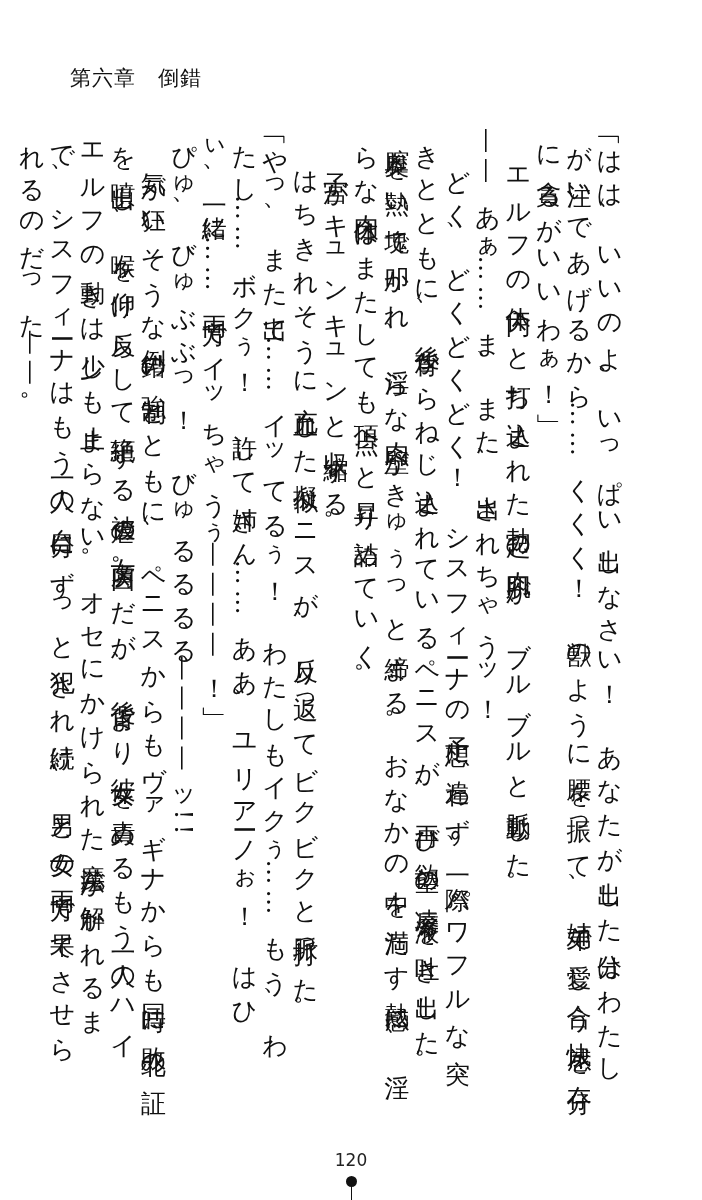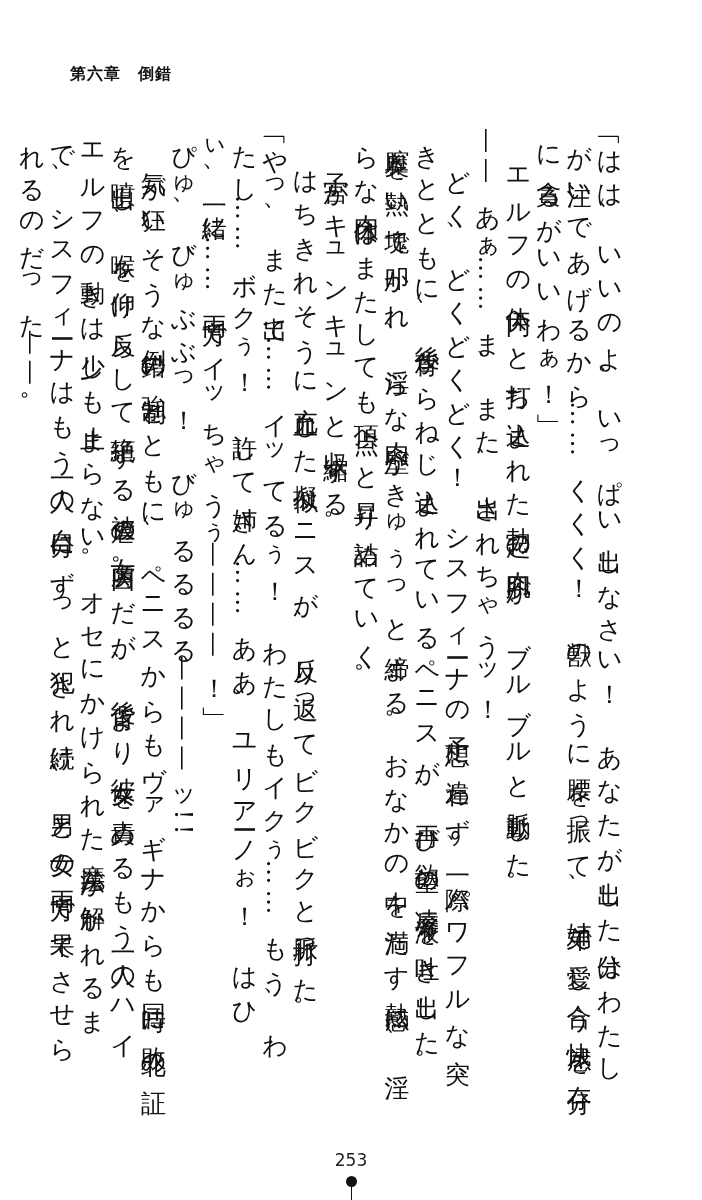--- a/index.html
+++ b/index.html
@@ -1,18 +1,18 @@
 <!DOCTYPE html>
 <html><head>
 <meta charset="utf-8">
 <style>
   html, body { margin: 0; padding: 0; background: #ffffff; }
   body { width: 702px; height: 1200px; position: relative; overflow: hidden;
          font-family: "DejaVu Serif", "Liberation Serif", serif; color: #111; }
-  .header { position: absolute; left: 70px; top: 64px; font-size: 16px; letter-spacing: 1px; white-space: pre; font-weight: bold; }
+  .header { position: absolute; left: 70px; top: 64px; font-size: 21px; letter-spacing: 1px; white-space: pre; }
   .body-text {
     position: absolute;
     top: 128px;
     right: 78px;
     height: 950px;
     writing-mode: vertical-rl;
     -webkit-writing-mode: vertical-rl;
     font-size: 25px;
     line-height: 30.4px;
     letter-spacing: 5px;
@@ -34,15 +34,15 @@
   <p style="text-indent:1em">エルフの体内へと打ち込まれた勃起の肉肌が、ブルブルと脈動した。</p>
   <p>——あぁ……ま、また、出されちゃうッ！</p>
   <p style="text-indent:1em">どく、どくどくどく！　シスフィーナの予想に違わず、一際パワフルな突きとともに、後背からねじ込まれているペニスが、再び欲望の凌辱液を吐き出した。膣奥を熱い塊で叩かれ、淫らな肉壁がきゅぅっと締まる。おなかの中を満たす熱感に、淫らな肉体はまたしても頂点へと昇り詰めていく。</p>
   <p style="text-indent:1em">子宮がキュンキュンと収縮する。</p>
   <p style="text-indent:1em">はちきれそうに充血した擬似ペニスが、反り返ってビクビクと脈打った。</p>
   <p>「やっ、また出て……イッてるぅ！　わたしもイクぅ……もう、わたし……ボクぅ！　許して姉さん……ああ、ユリアーノぉ！　はひぃ、一緒に……両方でイッちゃうぅ————！」</p>
   <p>ぴゅ、びゅぶぶっ！　びゅるるるる————ッ!!</p>
   <p style="text-indent:1em">気が狂いそうな倒錯の強制とともに、ペニスからもヴァギナからも同時に敗北の証を噴出し、喉を仰け反らして絶頂する被虐の女虜囚。だが、後背より彼女を責めるもう一人のハイエルフの動きは少しも止まらない。オセにかけられた魔法が解かれるまで、シスフィーナはもう一人の自分にずっと犯され続け、男と女の両方で果てさせられるのだった——。</p>
 </div>
 
-<div class="page-number">253</div>
+<div class="page-number">120</div>
 <div class="ornament-dot"></div>
 <div class="ornament-line"></div>
 
 </body></html>

